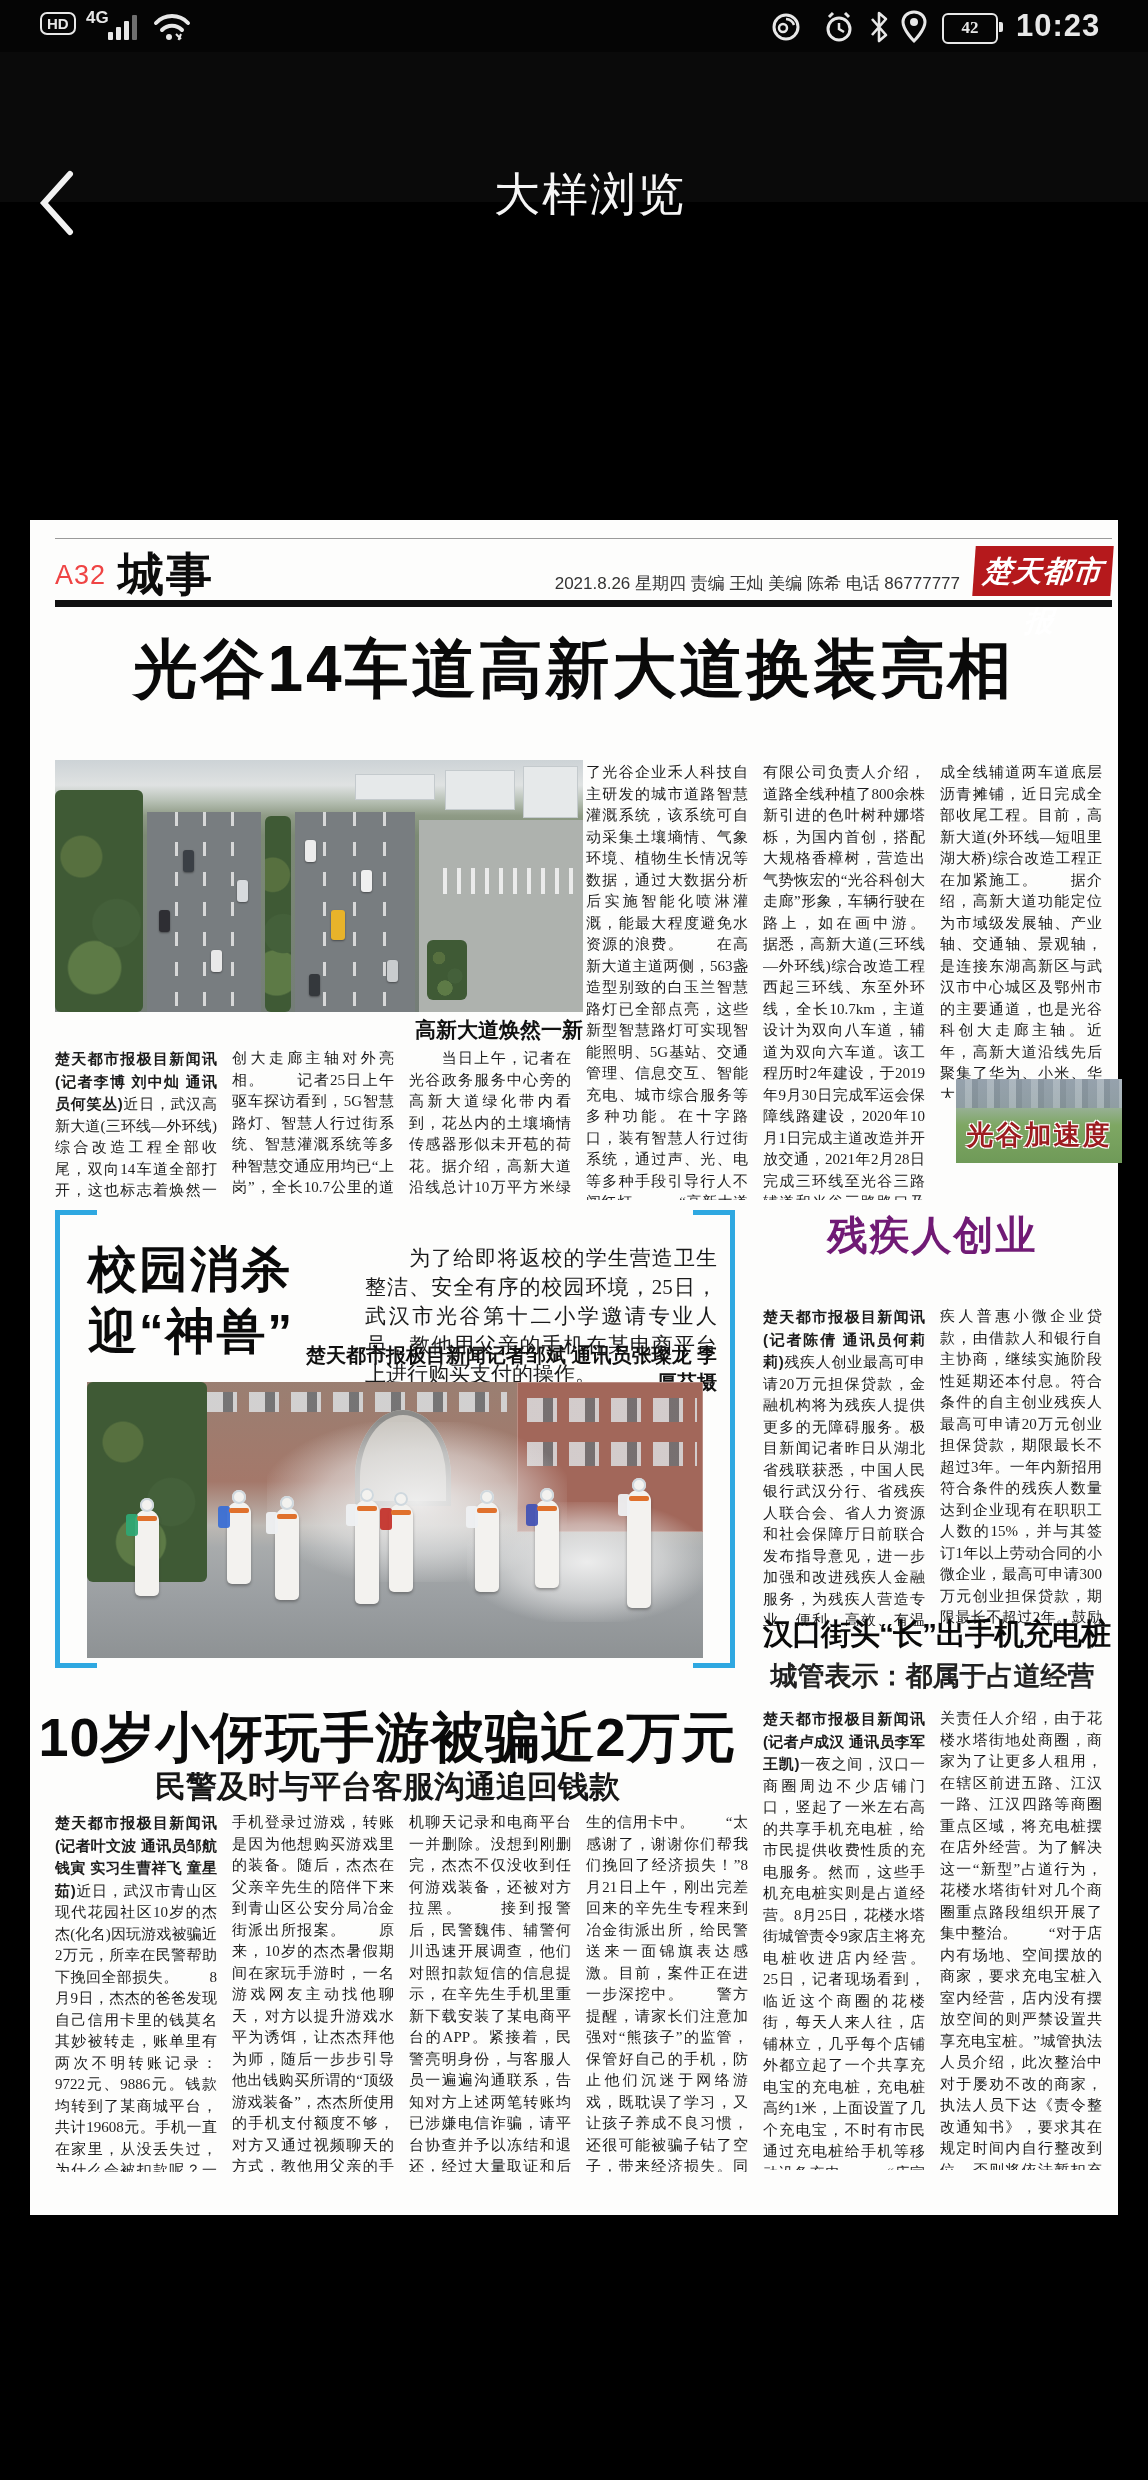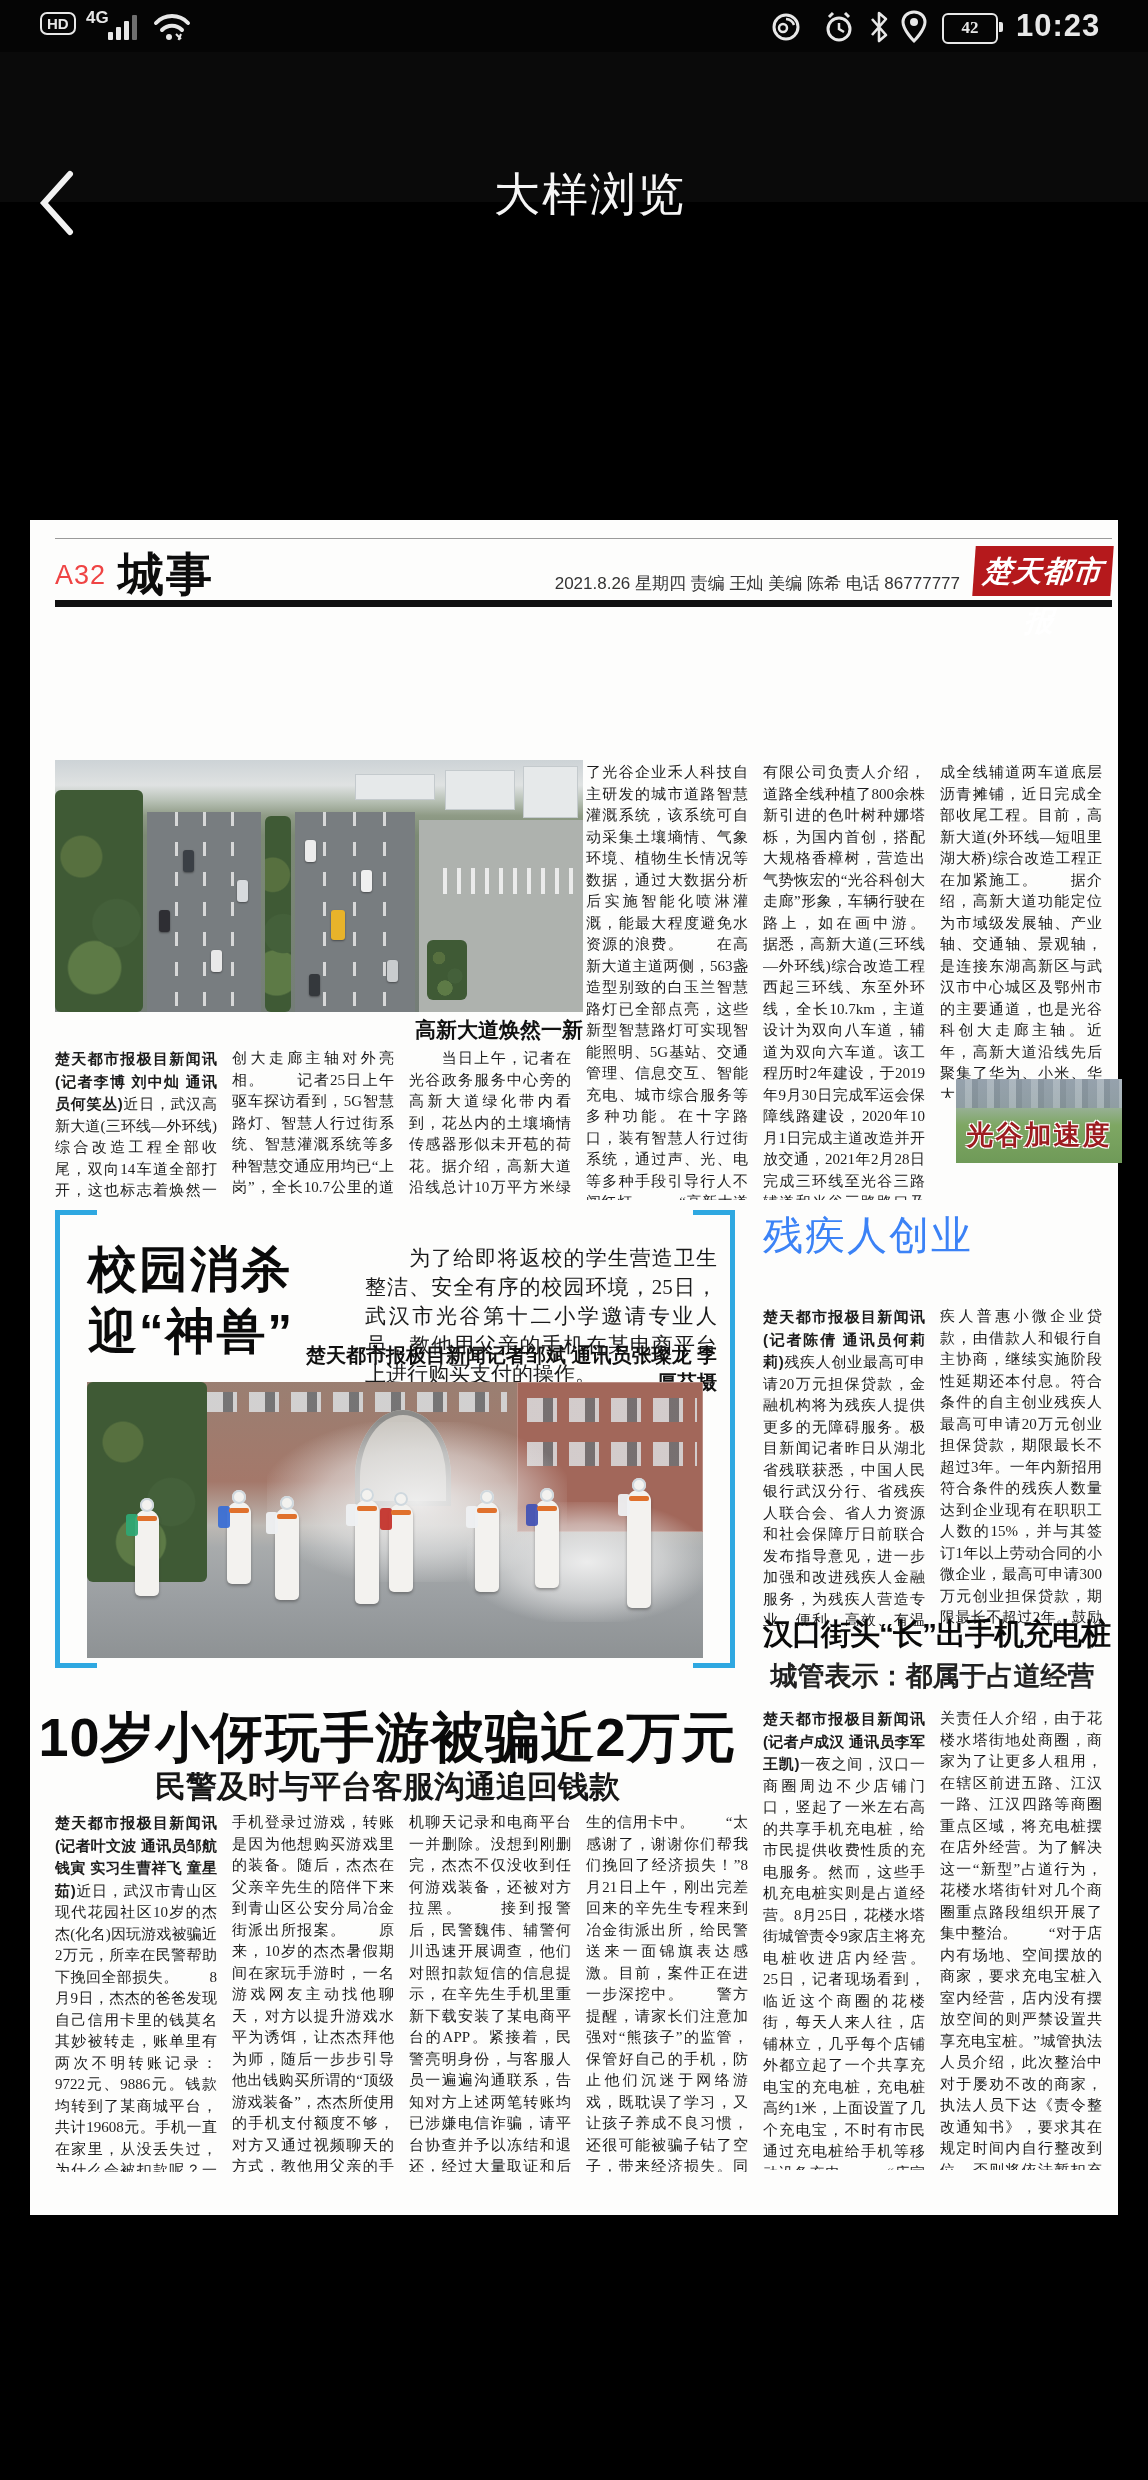--- a/index.html
+++ b/index.html
@@ -78,21 +78,21 @@
   .worker{position:absolute;width:24px;background:#f3f2ef;border-radius:11px 11px 5px 5px;box-shadow:0 2px 3px rgba(60,60,60,.45);}
   .worker:before{content:"";position:absolute;left:5px;top:-12px;width:14px;height:14px;border-radius:50%;background:#f3f2ef;box-shadow:0 0 0 2px #cfd8de inset;}
   .worker:after{content:"";position:absolute;left:2px;top:6px;width:20px;height:5px;background:#e0712c;border-radius:2px;}
   .pack{position:absolute;left:-9px;top:4px;width:12px;height:22px;border-radius:3px;opacity:.95;}
 
   
   .scam-headline{font-size:54px;font-weight:900;letter-spacing:1px;text-align:center;color:#0a0a0a;white-space:nowrap;}
   .scam-subhead{font-size:31px;font-weight:700;text-align:center;color:#161616;}
 
   
-  .r-title1{font-size:40px;font-weight:400;text-align:left;color:#3b82f6;letter-spacing:2px;}
+  .r-title1{font-size:40px;font-weight:700;text-align:center;color:#701a75;letter-spacing:2px;}
   .r-title2{font-size:35px;font-weight:900;text-align:center;color:#0a0a0a;white-space:nowrap;}
   .r-subhead{font-size:27px;font-weight:700;text-align:center;color:#222;}
 
   
   .promo{background:linear-gradient(180deg,#b8c4cc 0%,#9fb3a4 28%,#7ea763 55%,#6f9a58 100%);overflow:hidden;}
   .promo-city{position:absolute;left:0;top:0;width:100%;height:34%;
       background:repeating-linear-gradient(90deg,#8d99a5 0 9px,#aab4bd 9px 16px,#7e8a96 16px 22px);opacity:.8;}
   .promo-text{position:absolute;left:0;bottom:12%;width:100%;text-align:center;
       font-size:27px;font-weight:900;color:#9c1c20;letter-spacing:2px;
       text-shadow:-1px -1px 0 #fff,1px -1px 0 #fff,-1px 1px 0 #fff,1px 1px 0 #fff;}
@@ -145,20 +145,21 @@
 
 <div class="page">
 
   <div class="abs rule-thin" style="left:25px;top:18px;width:1057px;"></div>
   <span class="abs pageno" style="left:25px;top:40px;">A32</span>
   <span class="abs section-name" style="left:88px;top:24px;">城事</span>
   <span class="abs meta-line" style="right:158px;top:52px;">2021.8.26 星期四 责编 王灿 美编 陈希 电话 86777777</span>
   <div class="abs masthead-logo" style="left:944px;top:26px;width:138px;height:50px;">楚天都市报</div>
   <div class="abs rule-black" style="left:25px;top:80px;width:1057px;"></div>
 
+  <div class="abs lead-headline" style="left:0;top:106px;width:1088px;">光谷14车道高新大道换装亮相</div>
 
   <div class="abs photo-road" style="left:25px;top:240px;width:528px;height:252px;">
     <div class="bldg" style="left:390px;top:10px;width:70px;height:40px;"></div>
     <div class="bldg" style="left:468px;top:6px;width:55px;height:52px;"></div>
     <div class="bldg" style="left:300px;top:14px;width:80px;height:26px;"></div>
     <div class="treeband" style="left:0;top:30px;width:88px;height:222px;"></div>
     <div class="treeband" style="left:210px;top:56px;width:26px;height:196px;"></div>
     <div class="roadway" style="left:92px;top:52px;width:114px;height:200px;"></div>
     <div class="roadway" style="left:240px;top:52px;width:120px;height:200px;"></div>
     <div class="lane" style="left:120px;top:52px;height:200px;"></div>

